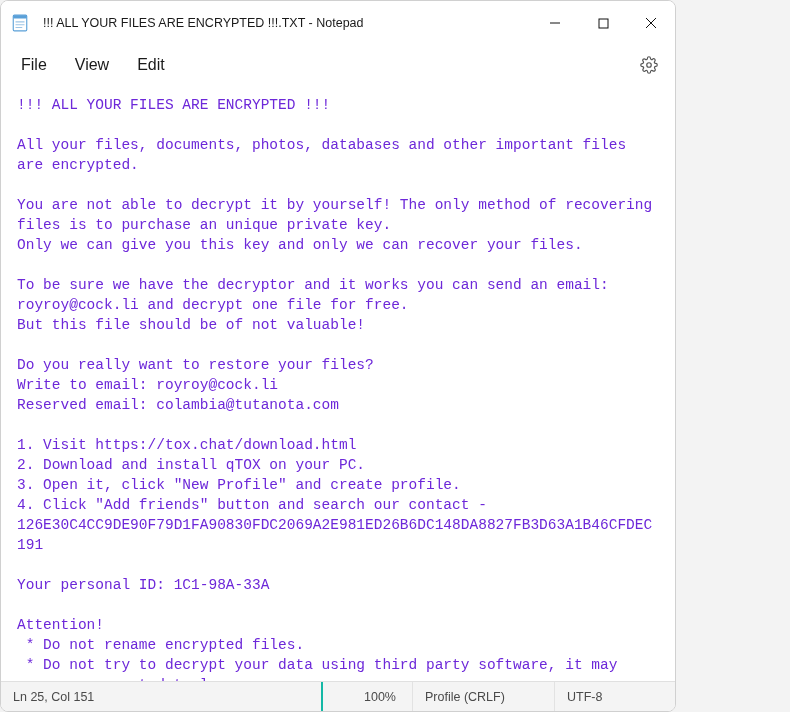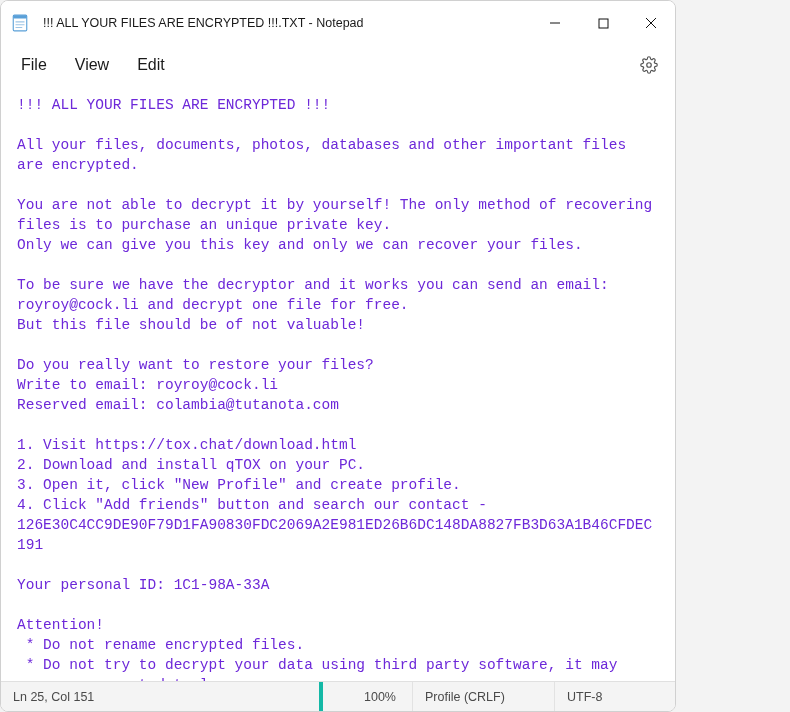--- a/index.html
+++ b/index.html
@@ -101,21 +101,21 @@
     align-items: stretch;
     font-size: 12.5px;
     color: #4a4a4a;
   }
   .status-cell {
     display: flex;
     align-items: center;
     padding: 0 12px;
     border-right: 1px solid #e2e2e2;
   }
-  .status-ln { flex: 1; border-right: 4px solid #14b8a6;  text-align: center;}
+  .status-ln { flex: 1; border-right: 2px solid #14b8a6;  text-align: center;}
   .status-zoom { width: 90px; justify-content: flex-end; padding-right: 16px;}
   .status-eol { width: 142px; }
   .status-enc { width: 120px; border-right: none; }
 </style>
 </head>
 <body>
 
 <div class="window">
 
   <div class="titlebar">

